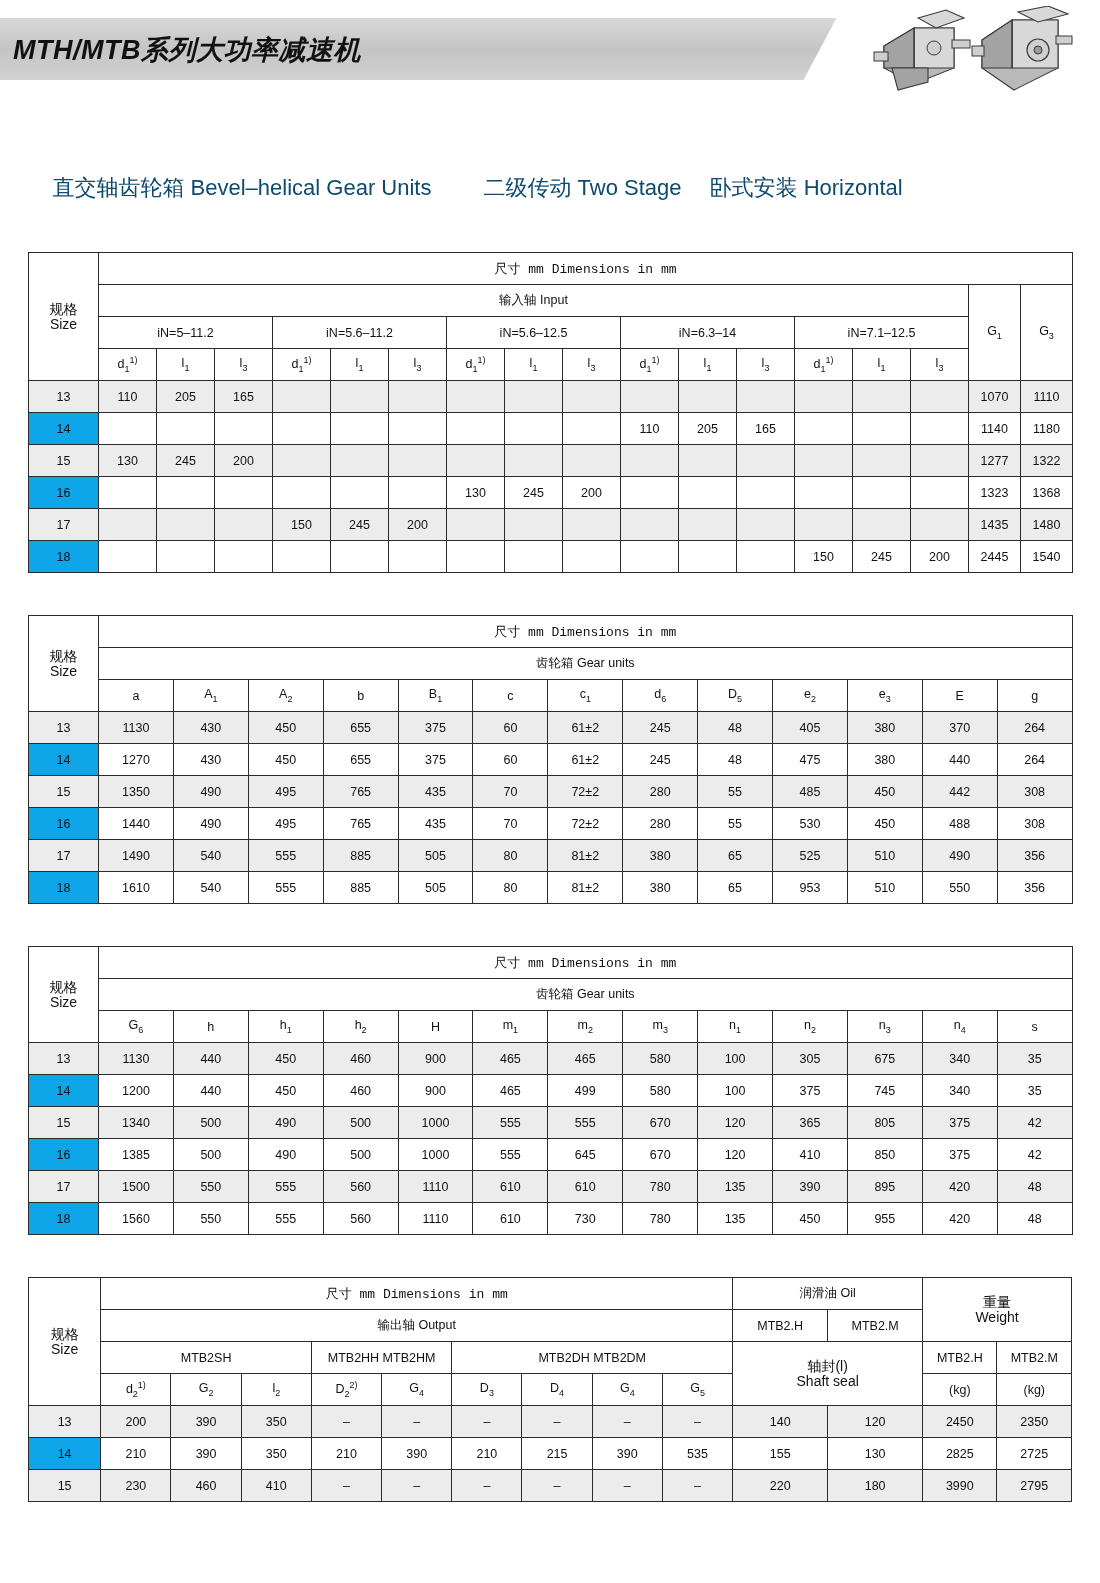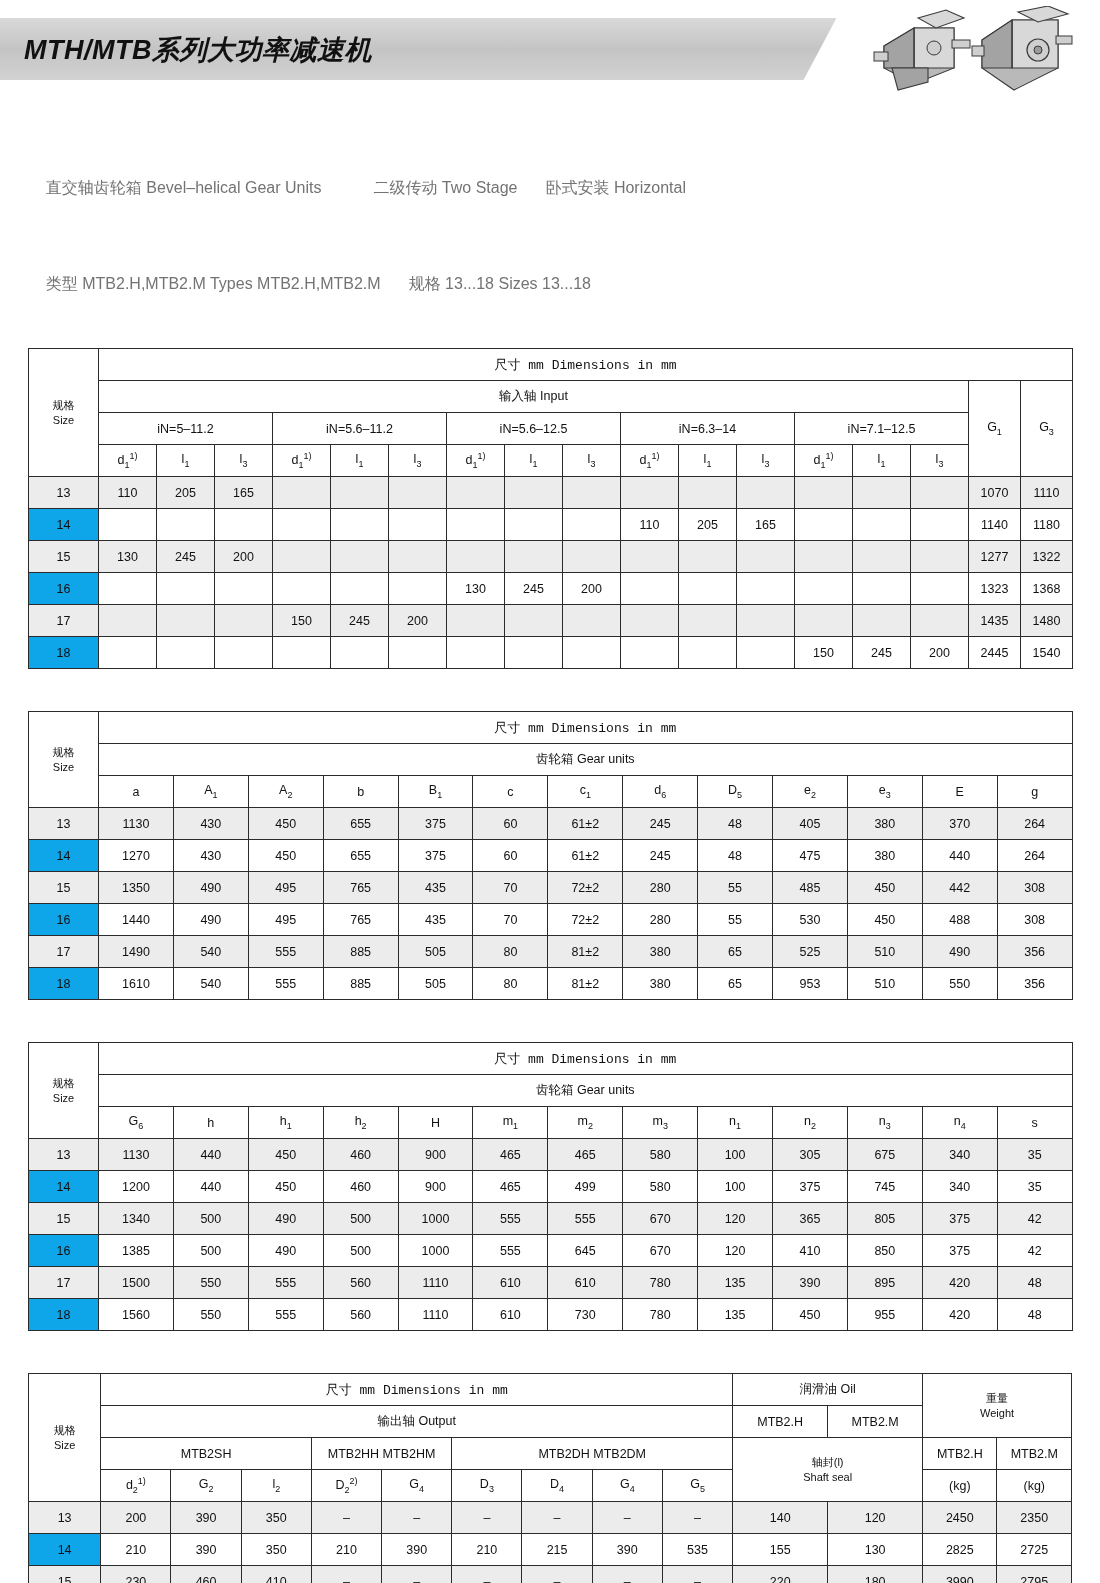--- a/index.html
+++ b/index.html
@@ -31,40 +31,40 @@
   .header-band:after{
     content:"";
     position:absolute;
     right:-40px; top:0;
     width:80px; height:100%;
     background:#ffffff;
     transform:skewX(-28deg);
   }
   .header-title {
     position:absolute;
-    left:24px; top:32px;
+    left:13px; top:32px;
     font-size:27px;
     font-weight:bold;
     font-style:italic;
     letter-spacing:0.5px;
     color:#111;
     z-index:3;
   }
   .header-gears {
     position:absolute;
     right:18px; top:6px;
     width:210px; height:100px;
   }
 
   
   .titles { padding:30px 28px 0 28px; }
   .title-line {
-    font-size:16px;
+    font-size:22px;
     line-height:32px;
-    color:#737373;
+    color:#0c4a6e;
     white-space:pre;
   }
   .sp-l { display:inline-block; width:52px; }
   .sp-m { display:inline-block; width:28px; }
 
   
   .tbl-wrap { padding:0 28px; margin-top:16px; }
   table.dt {
     width:1044px;
     border-collapse:collapse;
@@ -80,21 +80,21 @@
     height:32px;
     font-weight:normal;
     color:#111;
   }
   .sizecell {
     background:#0ea5e9;
     font-size:12.5px;
   }
   .sizehdr {
     background:#ffffff;
-    font-size:11px;
+    font-size:14px;
     line-height:15px;
   }
   .rowshade td { background:#ececec; }
   .dimhdr { height:30px; font-size:13px;font-family:Liberation Mono, monospace; }
   .sub { font-size:9px; vertical-align:super; }
   .subsc { font-size:9px; vertical-align:sub; }
 
   .section-gap { height:26px; }
 
   
@@ -135,23 +135,20 @@
         <circle cx="166" cy="44" r="4" fill="#9b9b9b" stroke="#3a3a3a" stroke-width="1"></circle>
         <line x1="140" y1="14" x2="140" y2="62" stroke="#3a3a3a" stroke-width="1"></line>
       </g>
     </svg>
   </div>
 </div>
 
 <div class="titles">
   <div class="title-line">
     <span>直交轴齿轮箱 Bevel–helical Gear Units</span><span class="sp-l"></span><span>二级传动 Two Stage</span><span class="sp-m"></span><span>卧式安装 Horizontal</span>
-  </div>
-  <div class="title-line">
-    <span>类型 MTB2.H,MTB2.M Types MTB2.H,MTB2.M</span><span class="sp-m"></span><span>规格 13...18 Sizes 13...18</span>
   </div>
 </div>
 
 <div class="tbl-wrap">
   <table class="dt">
     <colgroup>
       <col style="width:70px">
       <col span="15" style="width:58px">
       <col style="width:52px">
         <col style="width:52px">

